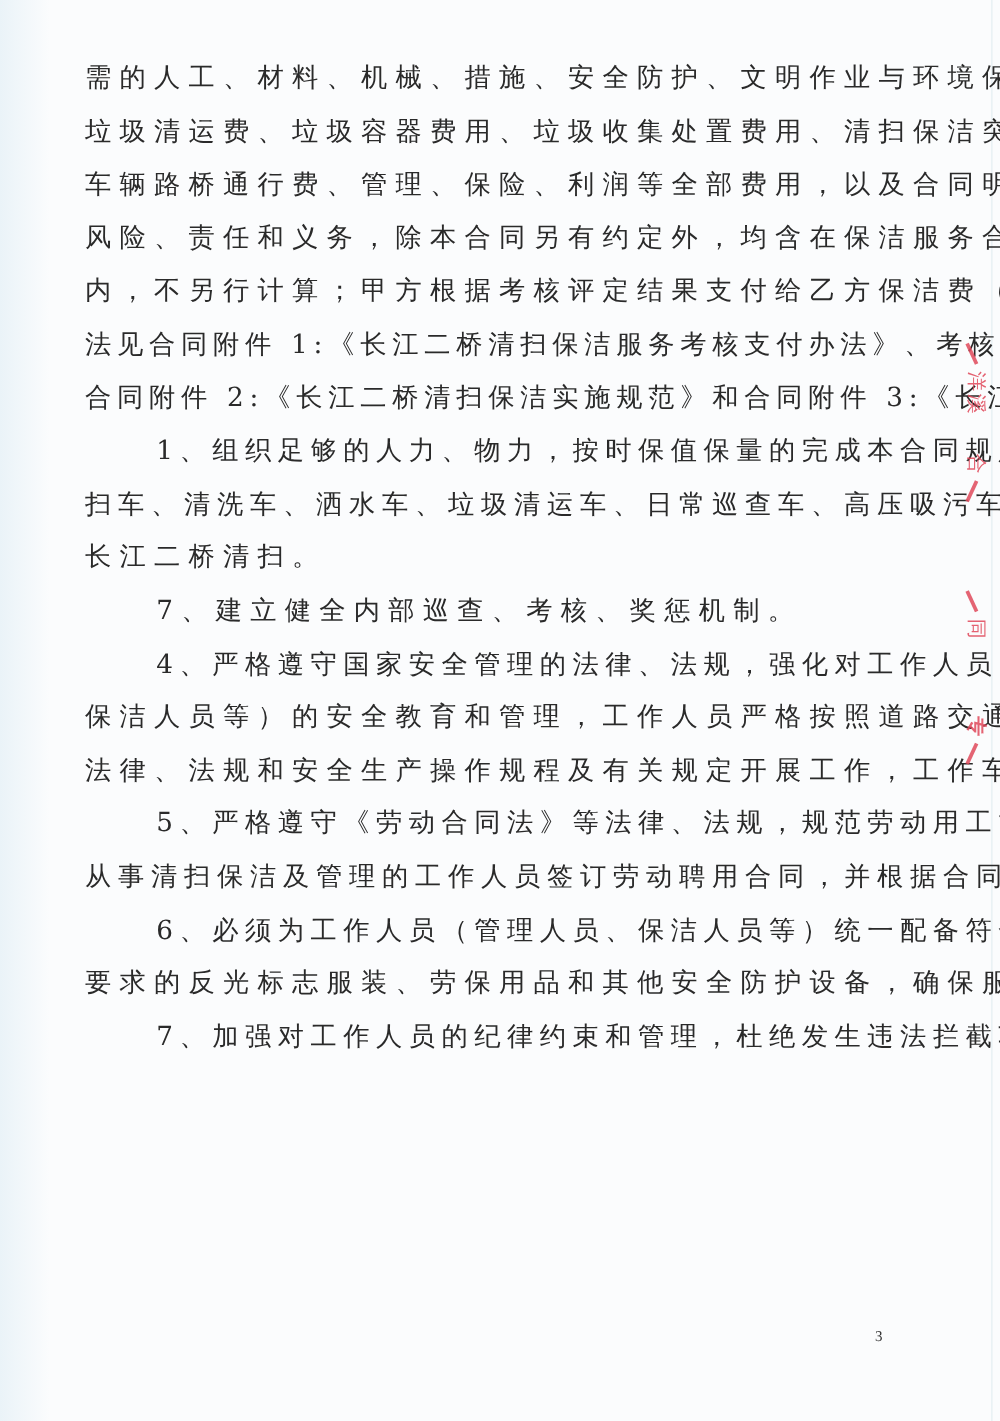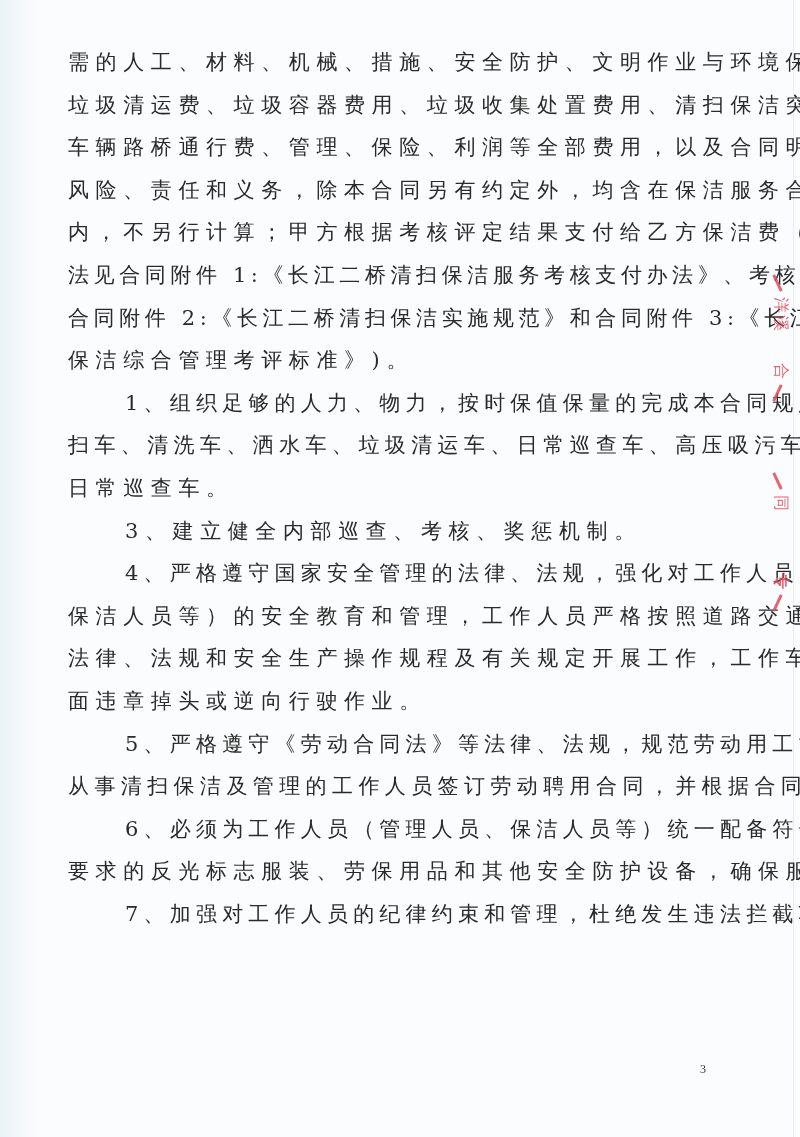--- a/index.html
+++ b/index.html
@@ -43,42 +43,40 @@
 
 <div class="page">
   <div>
     <div class="line">需的人工、材料、机械、措施、安全防护、文明作业与环境保护、水费、</div>
     <div class="line">垃圾清运费、垃圾容器费用、垃圾收集处置费用、清扫保洁突击费、作业</div>
     <div class="line">车辆路桥通行费、管理、保险、利润等全部费用，以及合同明示或暗示的</div>
     <div class="line">风险、责任和义务，除本合同另有约定外，均含在保洁服务合同金额范围</div>
     <div class="line">内，不另行计算；甲方根据考核评定结果支付给乙方保洁费（考核支付办</div>
     <div class="line" style="letter-spacing:4.6px">法见合同附件 1:《长江二桥清扫保洁服务考核支付办法》、考核评定办法见</div>
     <div class="line" style="letter-spacing:4.6px">合同附件 2:《长江二桥清扫保洁实施规范》和合同附件 3:《长江二桥清扫</div>
-    <div class="line">保洁综合管理考评标准》)。</div>
   </div>
 
 
   <div>
     <div class="line indent" style="letter-spacing:5.2px">1、组织足够的人力、物力，按时保值保量的完成本合同规定的保洁内</div>
   </div>
 
   <div>
     <div class="line" style="letter-spacing:5.4px">扫车、清洗车、洒水车、垃圾清运车、日常巡查车、高压吸污车），人工进</div>
-    <div class="line">日常巡查车。</div>
+    <div class="line">长江二桥清扫。</div>
   </div>
 
   <div>
-    <div class="line indent">3、建立健全内部巡查、考核、奖惩机制。</div>
+    <div class="line indent">7、建立健全内部巡查、考核、奖惩机制。</div>
   </div>
 
   <div>
     <div class="line indent" style="letter-spacing:5.2px">4、严格遵守国家安全管理的法律、法规，强化对工作人员（管理人员、</div>
     <div class="line">保洁人员等）的安全教育和管理，工作人员严格按照道路交通管理有关的</div>
     <div class="line">法律、法规和安全生产操作规程及有关规定开展工作，工作车辆严禁在桥</div>
-    <div class="line">面违章掉头或逆向行驶作业。</div>
   </div>
 
   <div>
     <div class="line indent" style="letter-spacing:5.2px">5、严格遵守《劳动合同法》等法律、法规，规范劳动用工管理；应与</div>
     <div class="line" style="letter-spacing:5.4px">从事清扫保洁及管理的工作人员签订劳动聘用合同，并根据合同规定按时、</div>
   </div>
 
   <div>
     <div class="line indent" style="letter-spacing:5.2px">6、必须为工作人员（管理人员、保洁人员等）统一配备符合国家规范</div>
     <div class="line">要求的反光标志服装、劳保用品和其他安全防护设备，确保服饰统一，着</div>

